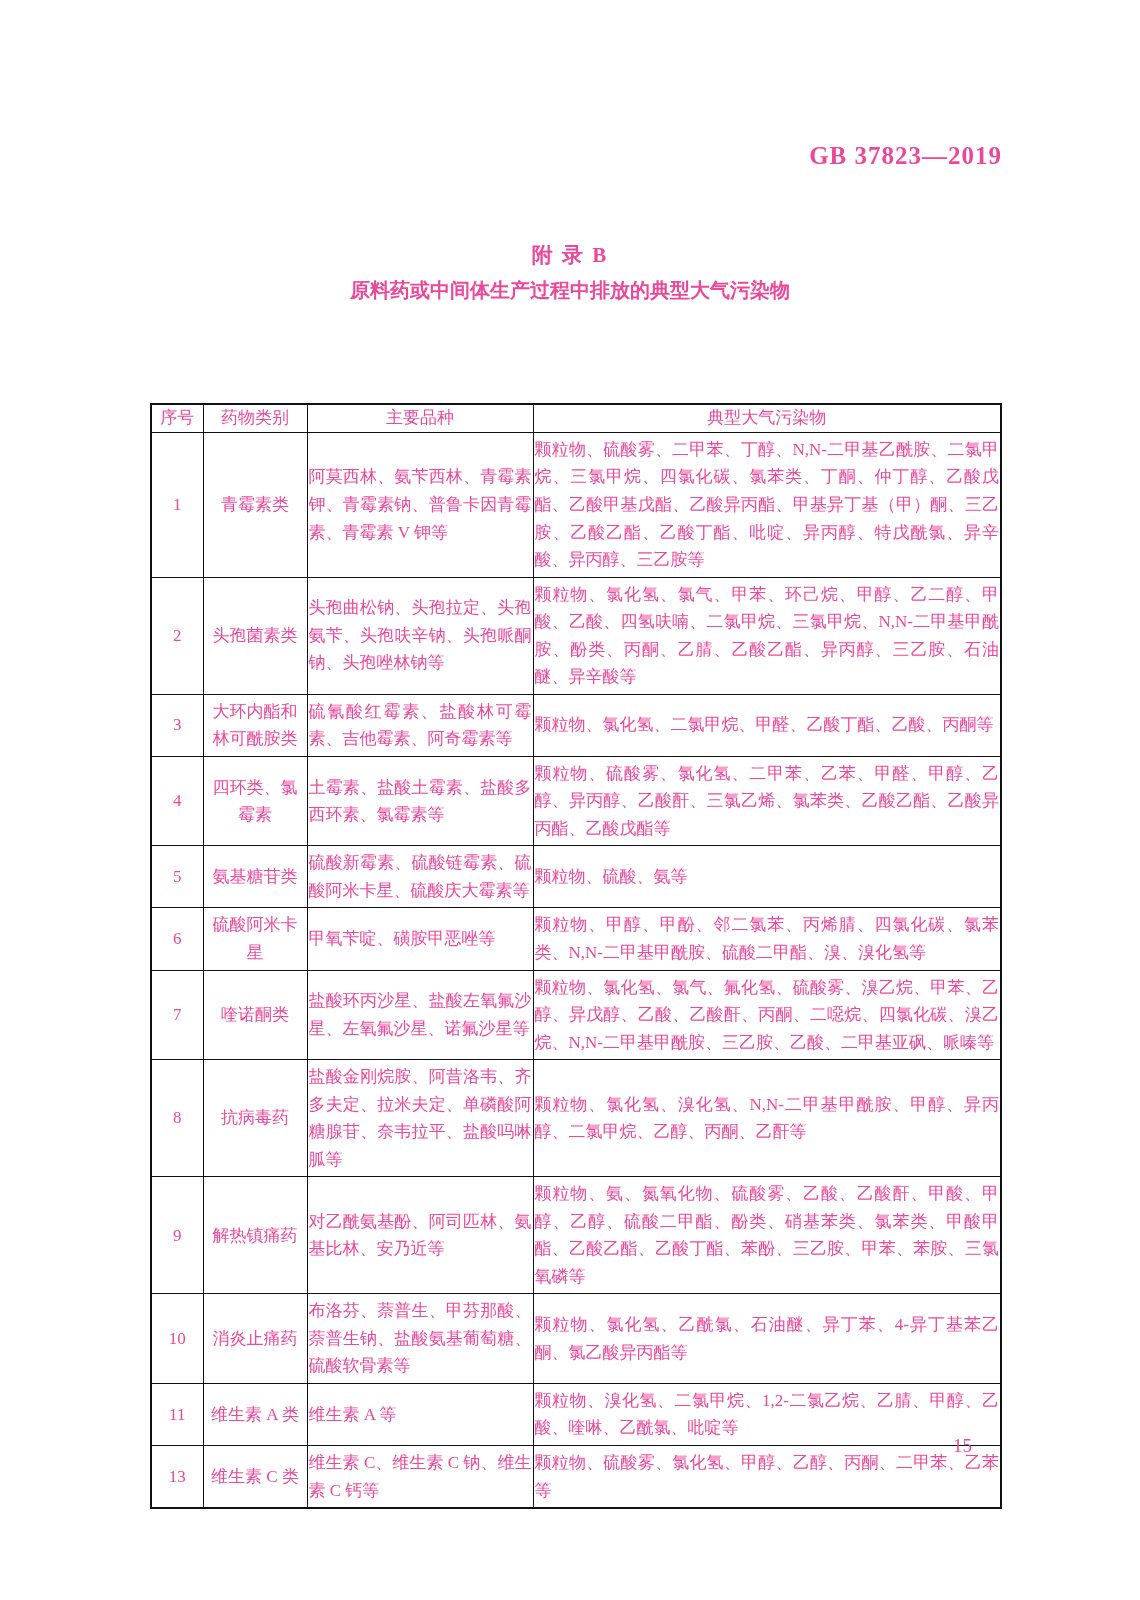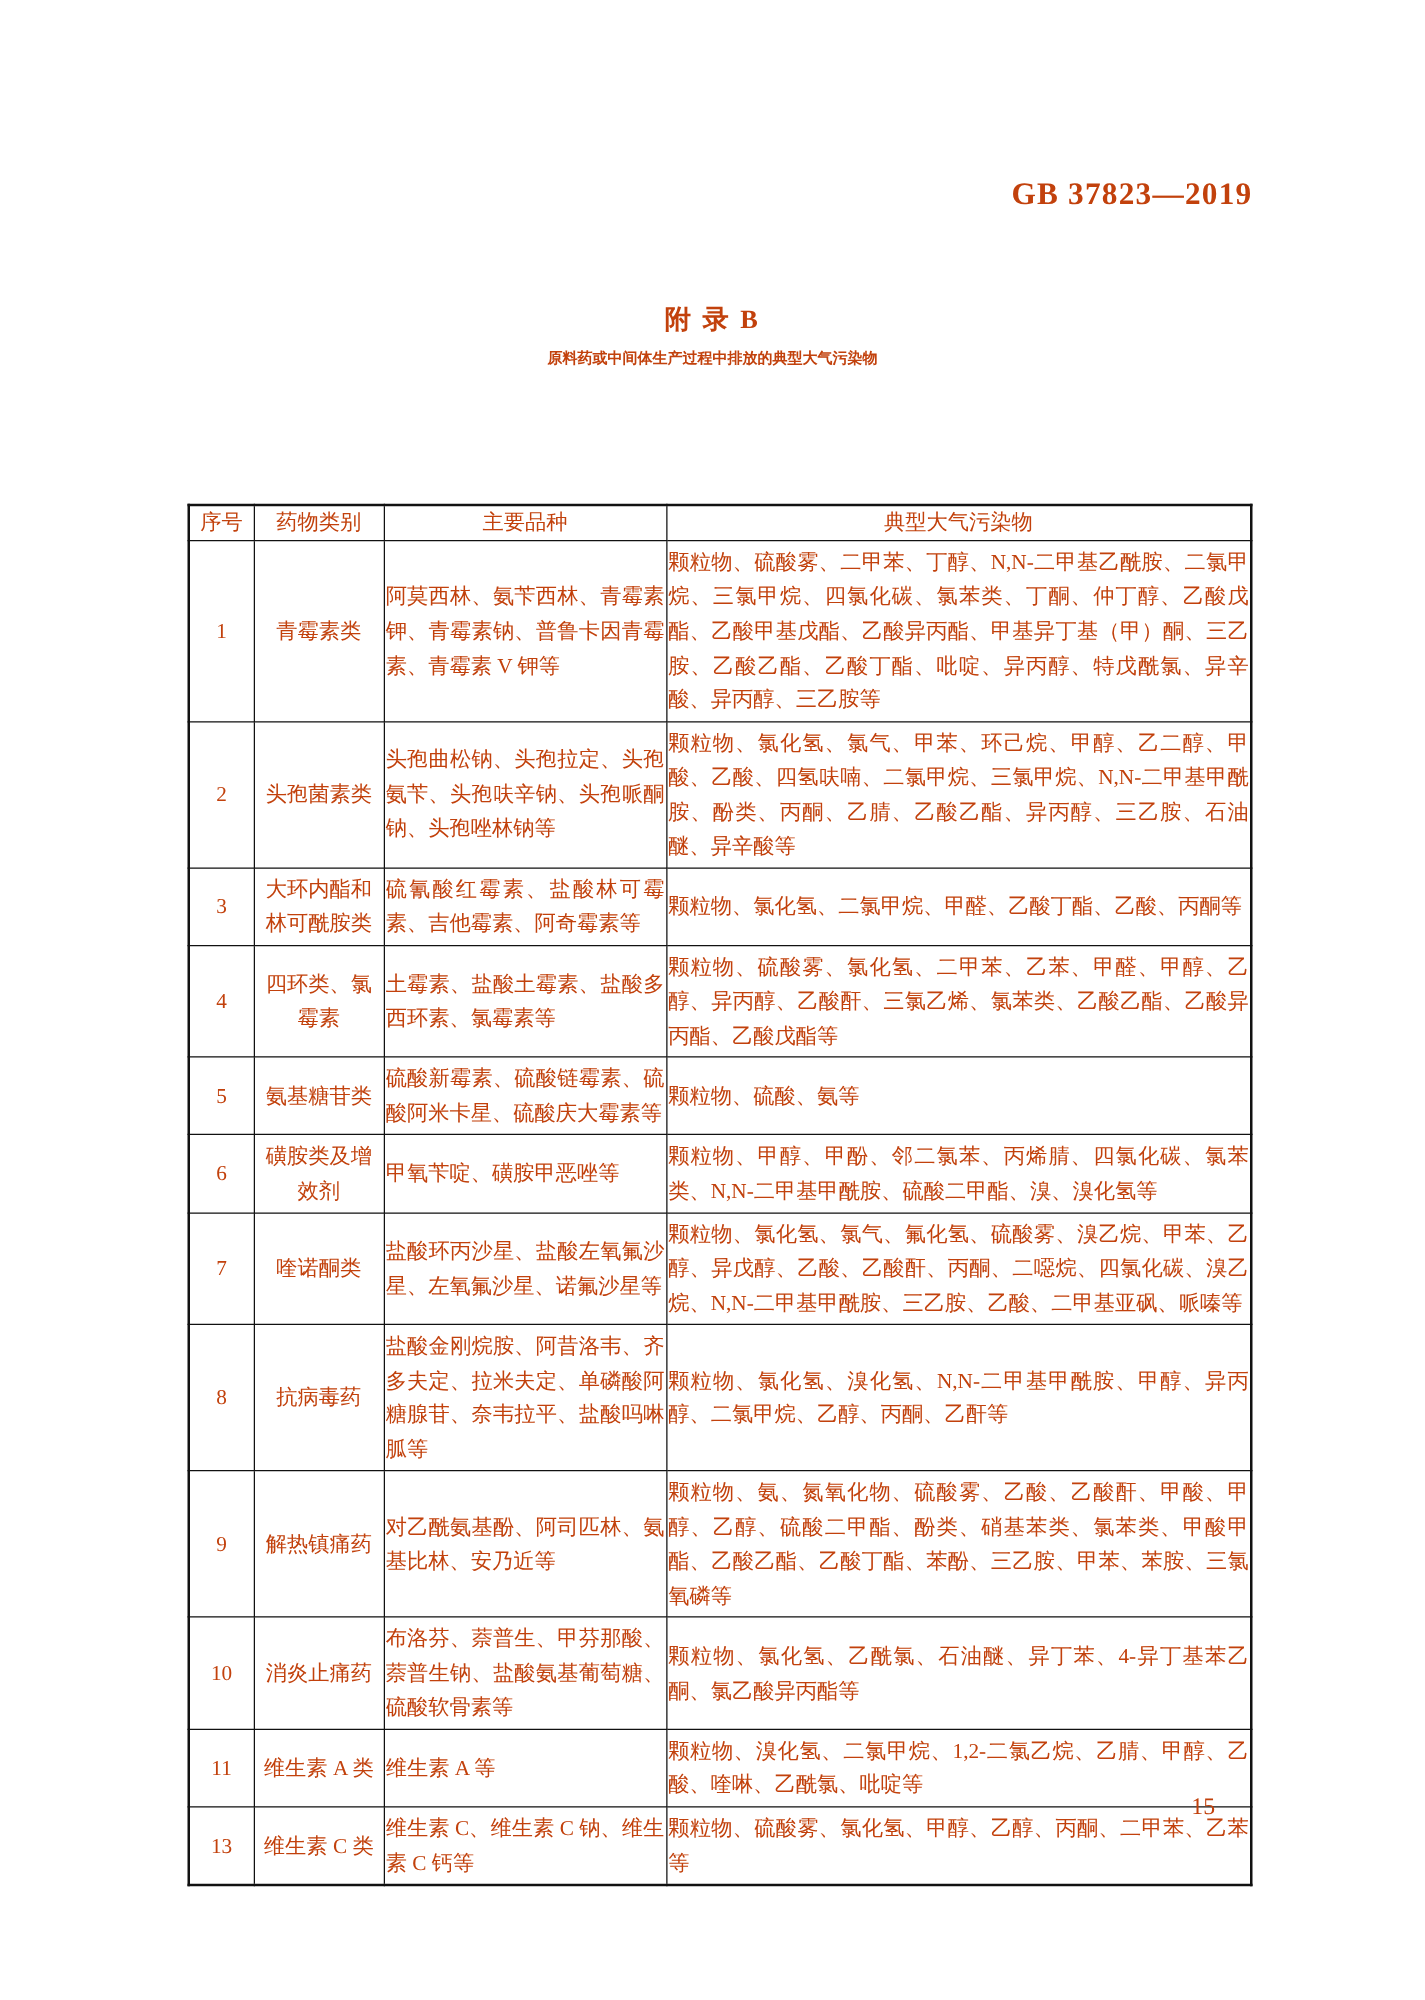--- a/index.html
+++ b/index.html
@@ -2,21 +2,21 @@
 <html><head>
 <meta charset="utf-8">
 <style>
   html,body{margin:0;padding:0;background:#e8e8e8;}
   .page{
     position:relative;
     width:1140px;height:1600px;
     margin:0 auto;
     background:#ffffff;
     font-family:"Liberation Serif","DejaVu Serif",serif;
-    color:#c2410c;
+    color:#ec4899;
     overflow:hidden;
   }
   .doc-number{
     position:absolute;
     top:142px;right:138px;
     font-size:25px;
     font-weight:bold;
     letter-spacing:1px;
   }
   .appendix-title{
@@ -25,21 +25,21 @@
     text-align:center;
     line-height:1;
   }
   .appendix-title .t1{
     font-size:21px;font-weight:bold;letter-spacing:2px;margin:0 0 14px 0;
   }
   .appendix-title .t2{
     font-size:19px;font-weight:bold;margin:0 0 13px 0;
   }
   .appendix-title .t3{
-    font-size:12px;font-weight:bold;margin:0;
+    font-size:20px;font-weight:bold;margin:0;
   }
   .pollutant-table{
     position:absolute;
     top:403px;left:150px;
     width:852px;
     border-collapse:collapse;
     table-layout:fixed;
     font-size:17px;
   }
   .pollutant-table th,.pollutant-table td{
@@ -125,21 +125,21 @@
 
     <tr>
       <td class="cell-no">5</td>
       <td class="cell-cat">氨基糖苷类</td>
       <td class="cell-prod">硫酸新霉素、硫酸链霉素、硫酸阿米卡星、硫酸庆大霉素等</td>
       <td class="cell-poll">颗粒物、硫酸、氨等</td>
     </tr>
 
     <tr>
       <td class="cell-no">6</td>
-      <td class="cell-cat">磺胺类及增效剂</td>
+      <td class="cell-cat">硫酸阿米卡星</td>
       <td class="cell-prod">甲氧苄啶、磺胺甲恶唑等</td>
       <td class="cell-poll">颗粒物、甲醇、甲酚、邻二氯苯、丙烯腈、四氯化碳、氯苯类、N,N-二甲基甲酰胺、硫酸二甲酯、溴、溴化氢等</td>
     </tr>
 
     <tr>
       <td class="cell-no">7</td>
       <td class="cell-cat">喹诺酮类</td>
       <td class="cell-prod">盐酸环丙沙星、盐酸左氧氟沙星、左氧氟沙星、诺氟沙星等</td>
       <td class="cell-poll">颗粒物、氯化氢、氯气、氟化氢、硫酸雾、溴乙烷、甲苯、乙醇、异戊醇、乙酸、乙酸酐、丙酮、二噁烷、四氯化碳、溴乙烷、N,N-二甲基甲酰胺、三乙胺、乙酸、二甲基亚砜、哌嗪等</td>
     </tr>

